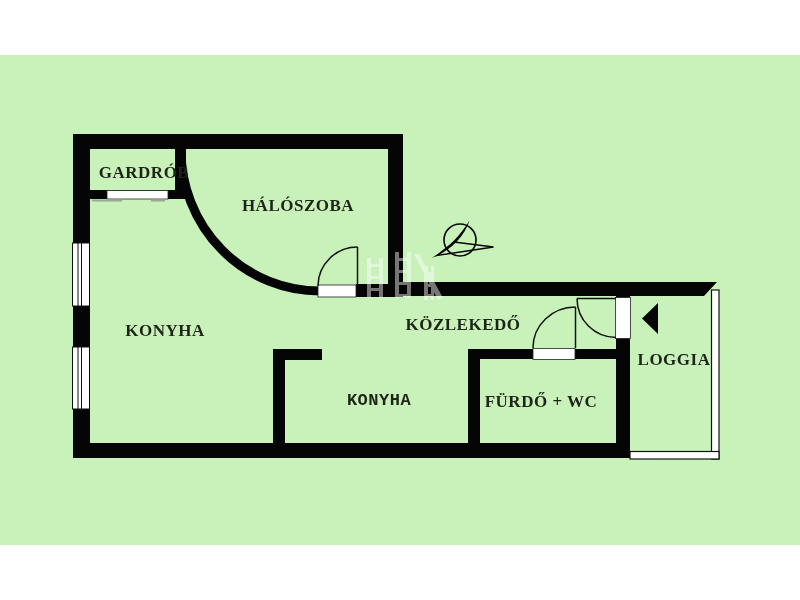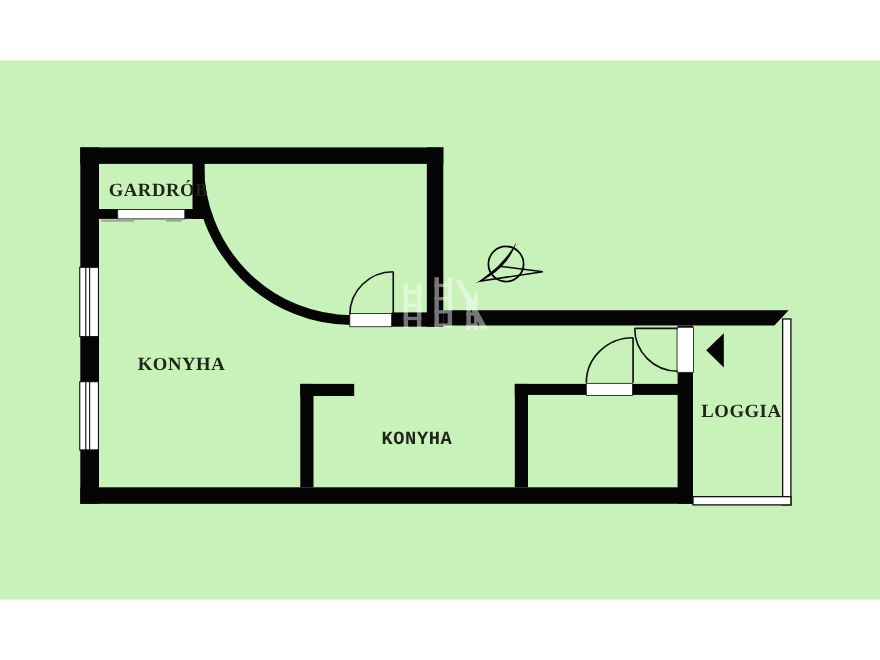--- a/index.html
+++ b/index.html
@@ -109,17 +109,20 @@
       <rect x="424" y="266" width="4" height="34"></rect>
       <rect x="431" y="266" width="3" height="34"></rect>
       <rect x="424" y="272" width="10" height="3"></rect>
       <rect x="424" y="284" width="10" height="3"></rect>
       <rect x="424" y="294" width="10" height="3"></rect>
     </g>
   </svg>
 
 
   <div class="room-label" style="left:132px;top:163px;margin-left:12px;">GARDRÓB</div>
+  <div class="room-label" style="left:298px;top:196px;">HÁLÓSZOBA</div>
   <div class="room-label" style="left:165px;top:321px;">KONYHA</div>
+  <div class="room-label" style="left:463px;top:315px;">KÖZLEKEDŐ</div>
   <div class="room-label" style="left:379px;top:391px;font-family:Liberation Mono, monospace;">KONYHA</div>
-  <div class="room-label" style="left:674px;top:364px;">LOGGIA</div>
+  <div class="room-label" style="left:541px;top:392px;">FÜRDŐ + WC</div>
+  <div class="room-label" style="left:674px;top:350px;">LOGGIA</div>
 
 </div>
 
 </body></html>

